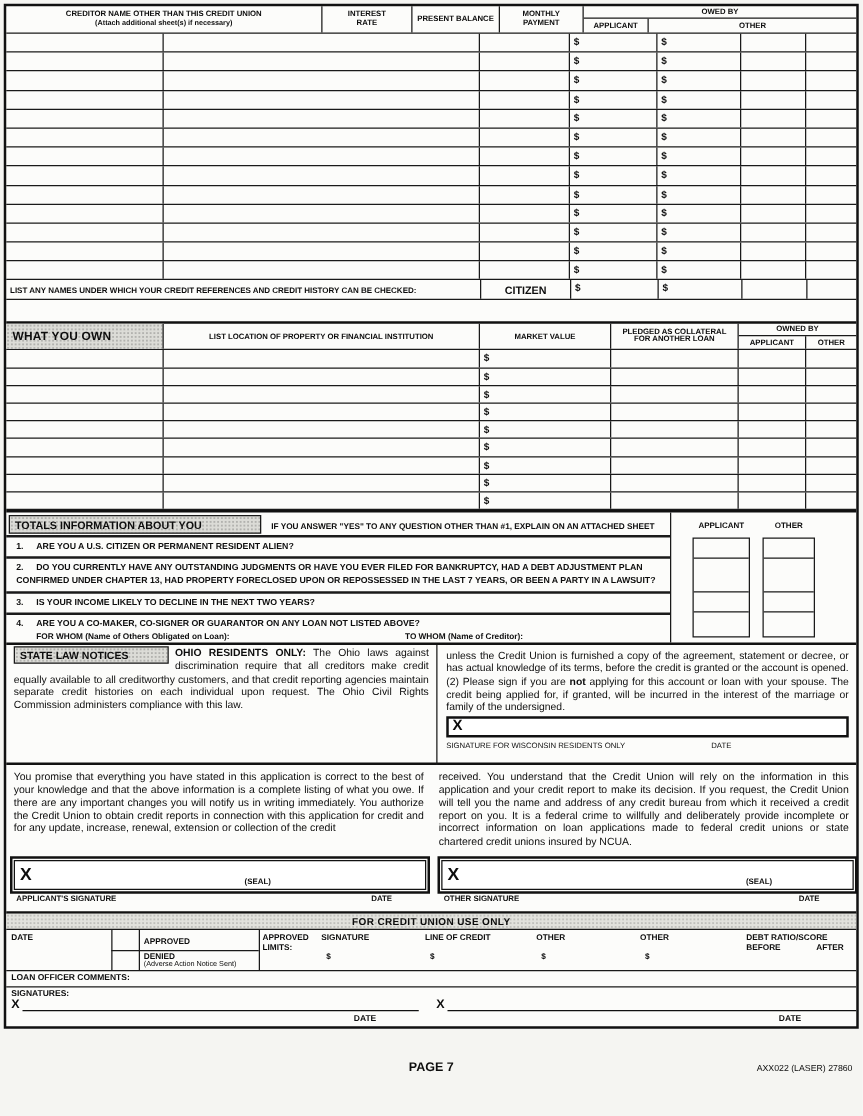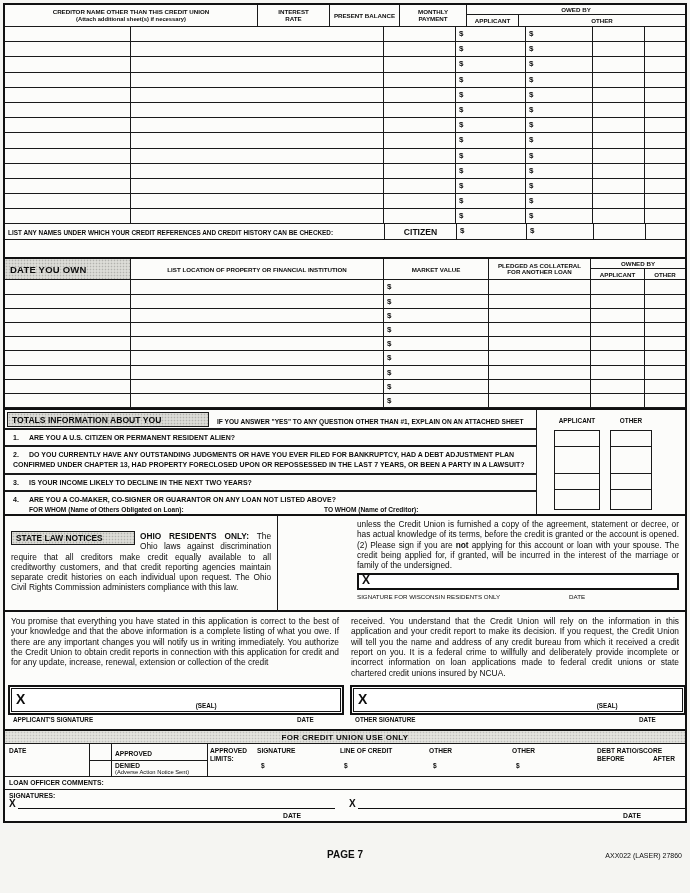--- a/index.html
+++ b/index.html
@@ -38,21 +38,21 @@
   .oi-hline{position:absolute;left:0;top:18px;width:531px;height:2px;background:#1a1a1a}
   .questions{position:absolute;left:0;top:20px;width:531px}
   .q{position:relative;border-bottom:2px solid #1a1a1a;font-size:7px;font-weight:bold;padding:3px 6px 0 8px;line-height:1.35}
   .q .qnum{display:inline-block;width:16px}
   .q:last-child{border-bottom:none}
   .stack{position:absolute;border:1px solid #1a1a1a}
   .stack .cell{border-bottom:1px solid #1a1a1a}
   .stack .cell:last-child{border-bottom:none}
   
   .sl{position:relative;height:96px}
-  .sl-left{position:absolute;left:0;top:0;width:273px;height:96px;border-right:1px solid #1a1a1a;padding:15px 6px;font-size:8.3px;line-height:10.2px;text-align:justify}
+  .sl-left{position:absolute;left:0;top:0;width:345px;height:96px;border-right:1px solid #1a1a1a;padding:1px 6px;font-size:8.3px;line-height:10.2px;text-align:justify}
   .sl-box{float:left;width:124px;height:14px;border:1px solid #1a1a1a;margin:0 5px 2px 0;display:flex;align-items:center;padding-left:4px;font-weight:bold;font-size:8.4px}
   .sl-right{position:absolute;left:346px;top:0;right:0;bottom:0;padding:3px 6px;font-size:8.3px;line-height:10.2px;text-align:justify}
   .xbox{margin-top:3px;height:17px;border:2px solid #111;position:relative;background:#fff}
   .xbox .x{position:absolute;left:3px;top:0px;font-weight:bold;font-size:12px}
   .sl-siglabels{position:relative;height:11px;margin-top:2px;font-size:6.2px}
   
   .sig-title{height:13px;border-bottom:1px solid #1a1a1a;display:flex;align-items:center;justify-content:center;font-weight:bold;font-size:8px;letter-spacing:.4px}
   .sig-paras{display:flex;gap:12px;padding:4px 6px;height:74px}
   .sig-paras .col{flex:1;font-size:8.4px;line-height:10.3px;text-align:justify}
   .sig-boxes{position:relative;height:30px}
@@ -229,21 +229,21 @@
     <div class="tcell hc" style="width:72px;font-weight:bold;font-size:8.6px">CITIZEN</div>
     <div class="tcell dollar" style="width:70px">$</div>
     <div class="tcell dollar" style="width:67px">$</div>
     <div class="tcell" style="width:52px"></div>
     <div class="tcell last"></div>
   </div>
   <div class="names-row"></div>
 
   <div class="sect">
     <div class="owe-header" style="height:21px">
-      <div class="tcell owe-title shade" style="width:126px">DATE YOU OWN</div>
+      <div class="tcell owe-title shade" style="width:126px">WHAT YOU OWN</div>
       <div class="tcell hc" style="width:253px">
         <span class="b f62">LIST LOCATION OF PROPERTY OR FINANCIAL INSTITUTION</span>
       </div>
       <div class="tcell hc" style="width:105px">
         <span class="b f62">MARKET VALUE</span>
       </div>
       <div class="tcell two-line" style="width:102px">
         <span class="b f62">PLEDGED AS COLLATERAL</span>
         <span class="b f62">FOR ANOTHER LOAN</span>
       </div>

